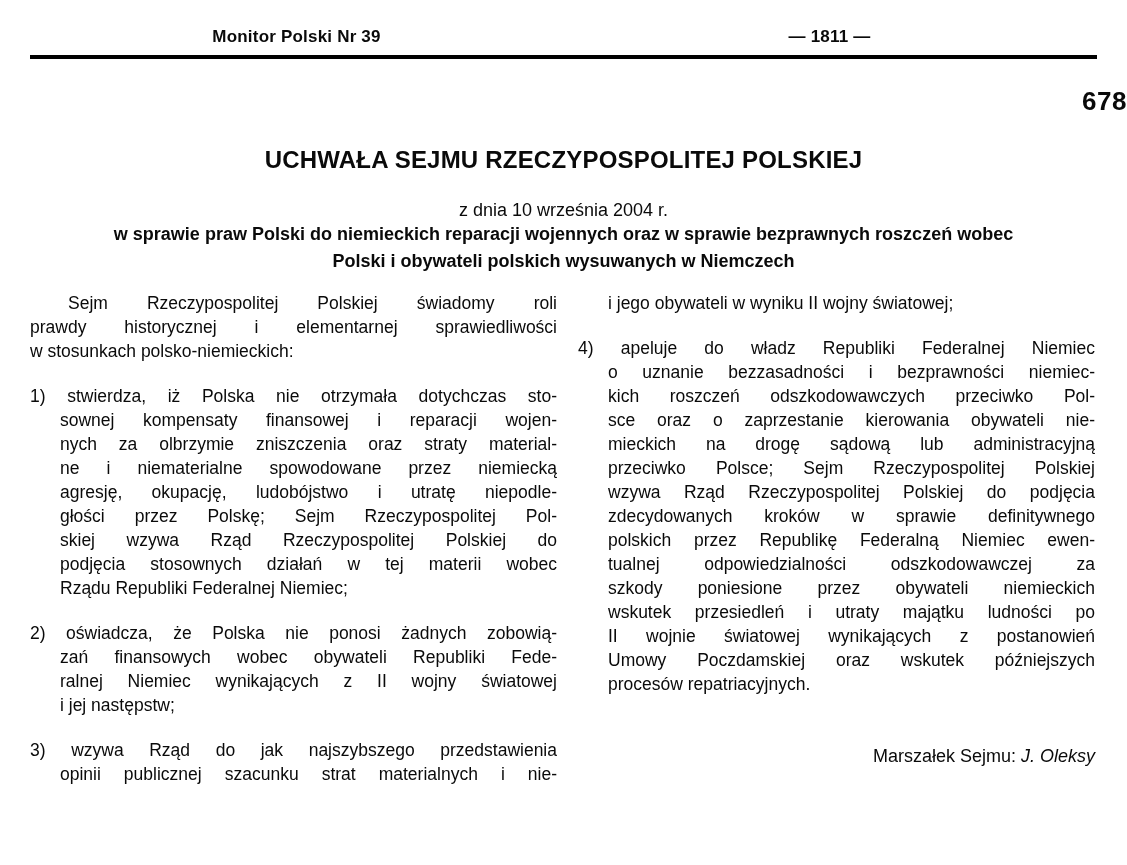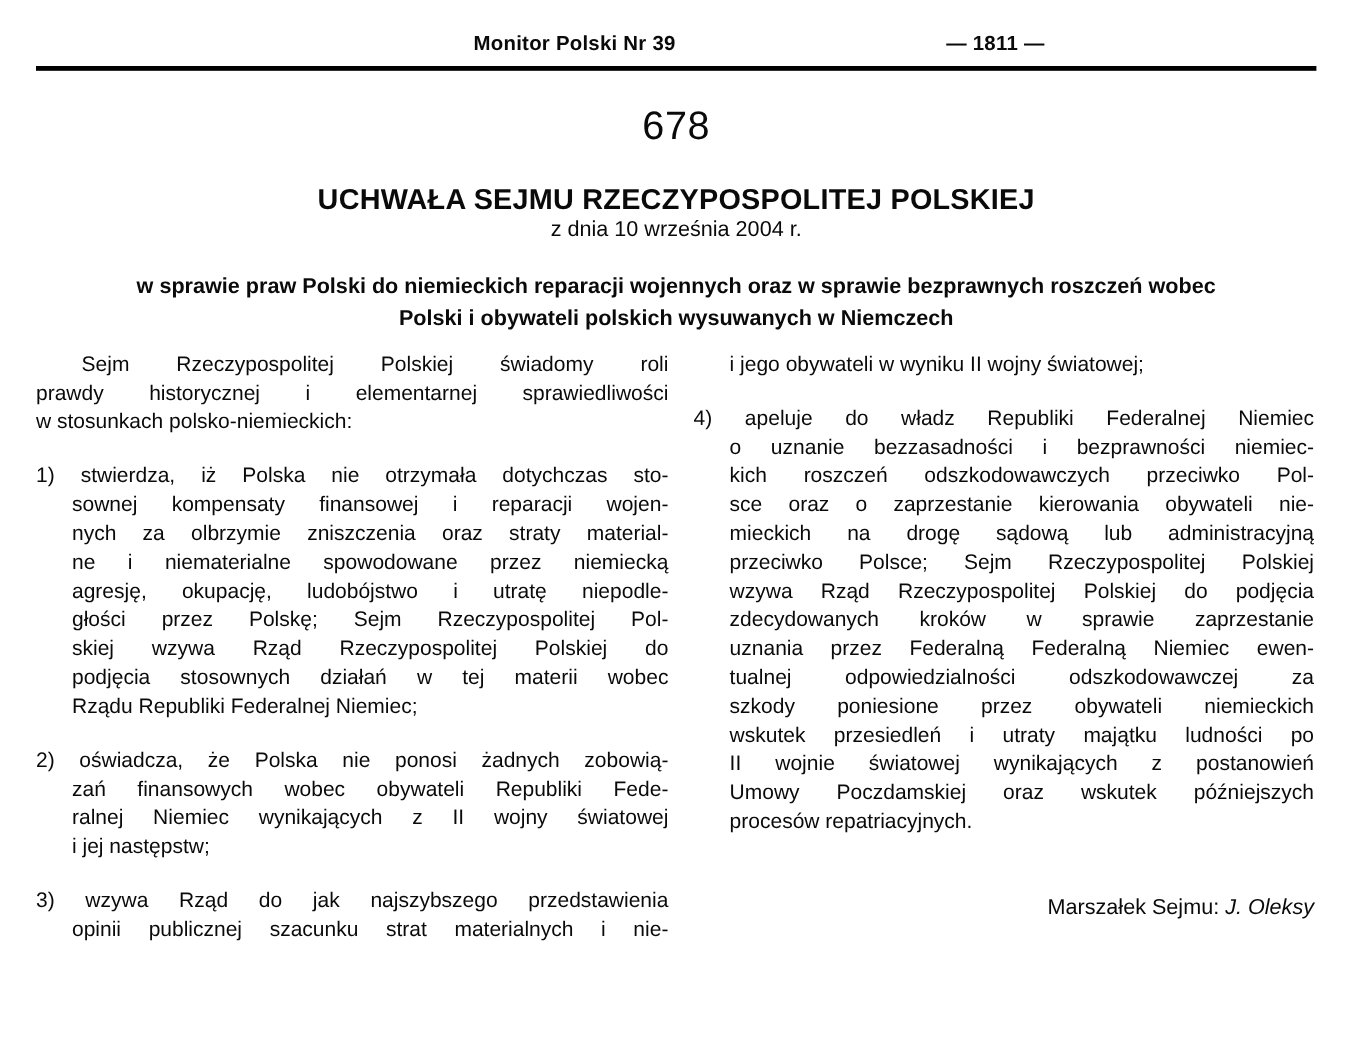--- a/index.html
+++ b/index.html
@@ -23,56 +23,57 @@
     position: absolute;
     top: 27px;
     left: 30px;
     right: 31px;
     display: flex;
     align-items: baseline;
     font-size: 17px;
     font-weight: bold;
     letter-spacing: 0.2px;
   }
-  .runhead .rh-left  { flex: 1; text-align: right; }
+  .runhead .rh-left  { flex: 1; text-align: center; }
   .runhead .rh-center{ flex: 1; text-align: center; }
   .runhead .rh-right { flex: 1; text-align: right; }
   .head-rule {
     position: absolute;
     top: 55px;
     left: 30px;
     right: 30px;
     height: 4px;
     background: #000;
     border: none;
   }
   
   .act-head {
     position: absolute;
     top: 86px;
     left: 0;
     width: 100%;
     text-align: center;
   }
   .act-number {
-    font-size: 33px;
-    font-weight: normal;
+    font-size: 26px;
+    font-weight: bold;
     letter-spacing: 0.5px;
+    text-align: right;
   }
   .act-title {
     margin-top: 29px;
     font-size: 24px;
     font-weight: bold;
     letter-spacing: 0.2px;
   }
   .act-date {
+    margin-top: 26px;
     font-size: 18px;
   }
   .act-subject {
-    margin-top: 23px;
     font-size: 18px;
     font-weight: bold;
     line-height: 27px;
   }
   
   .columns {
     position: absolute;
     top: 291px;
     left: 30px;
     display: flex;
@@ -162,22 +163,22 @@
           <div class="line last">i jego obywateli w wyniku II wojny światowej;</div>
         </div>
         <div class="para hanging">
           <div class="line first">4) apeluje do władz Republiki Federalnej Niemiec</div>
           <div class="line">o uznanie bezzasadności i bezprawności niemiec-</div>
           <div class="line">kich roszczeń odszkodowawczych przeciwko Pol-</div>
           <div class="line">sce oraz o zaprzestanie kierowania obywateli nie-</div>
           <div class="line">mieckich na drogę sądową lub administracyjną</div>
           <div class="line">przeciwko Polsce; Sejm Rzeczypospolitej Polskiej</div>
           <div class="line">wzywa Rząd Rzeczypospolitej Polskiej do podjęcia</div>
-          <div class="line">zdecydowanych kroków w sprawie zaprzestanie</div>
-          <div class="line">uznania przez Federalną Federalną Niemiec ewen-</div>
+          <div class="line">zdecydowanych kroków w sprawie definitywnego</div>
+          <div class="line">polskich przez Republikę Federalną Niemiec ewen-</div>
           <div class="line">tualnej odpowiedzialności odszkodowawczej za</div>
           <div class="line">szkody poniesione przez obywateli niemieckich</div>
           <div class="line">wskutek przesiedleń i utraty majątku ludności po</div>
           <div class="line">II wojnie światowej wynikających z postanowień</div>
           <div class="line">Umowy Poczdamskiej oraz wskutek późniejszych</div>
           <div class="line last">procesów repatriacyjnych.</div>
         </div>
       </div>
   </div>
 

